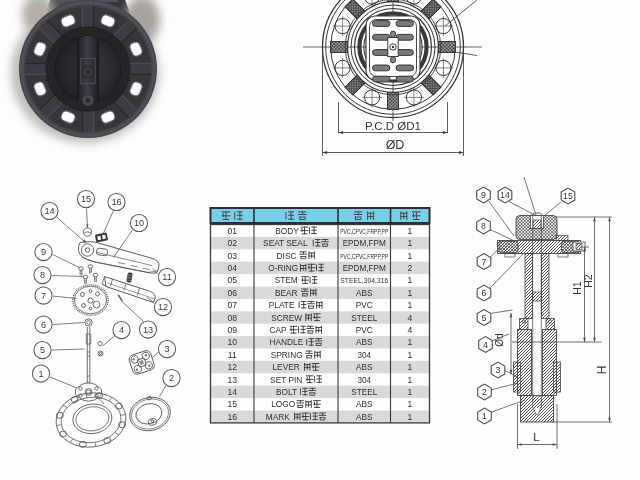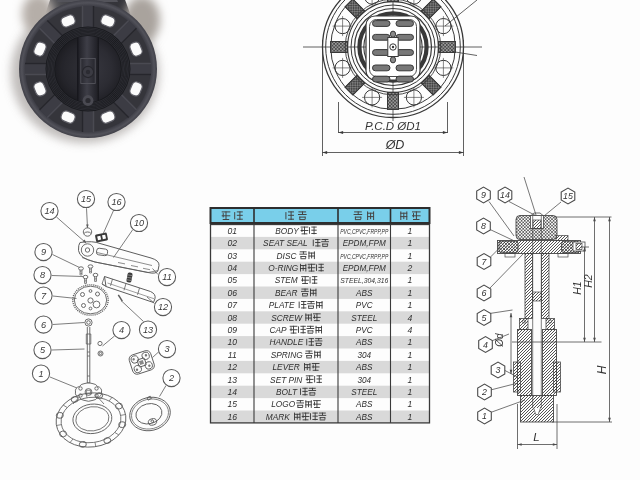--- a/index.html
+++ b/index.html
@@ -1,15 +1,15 @@
 <!DOCTYPE html>
 <html><head><meta charset="utf-8">
 <style>
 html,body{margin:0;padding:0;background:#fdfdfd;}
-#page{position:relative;width:640px;height:480px;overflow:hidden;background:#fdfdfd;font-style:italic;}
+#page{position:relative;width:640px;height:480px;overflow:hidden;background:#fdfdfd;}
 </style></head>
 <body>
 <div id="page">
 <svg width="640" height="480" viewBox="0 0 640 480">
 <defs>
 <filter id="blur5" x="-30%" y="-30%" width="160%" height="160%">
           <feGaussianBlur stdDeviation="5"></feGaussianBlur>
         </filter>
 <linearGradient id="neckGrad" x1="0" y1="0" x2="1" y2="0">
 <stop offset="0" stop-color="#5e5e62"></stop>

